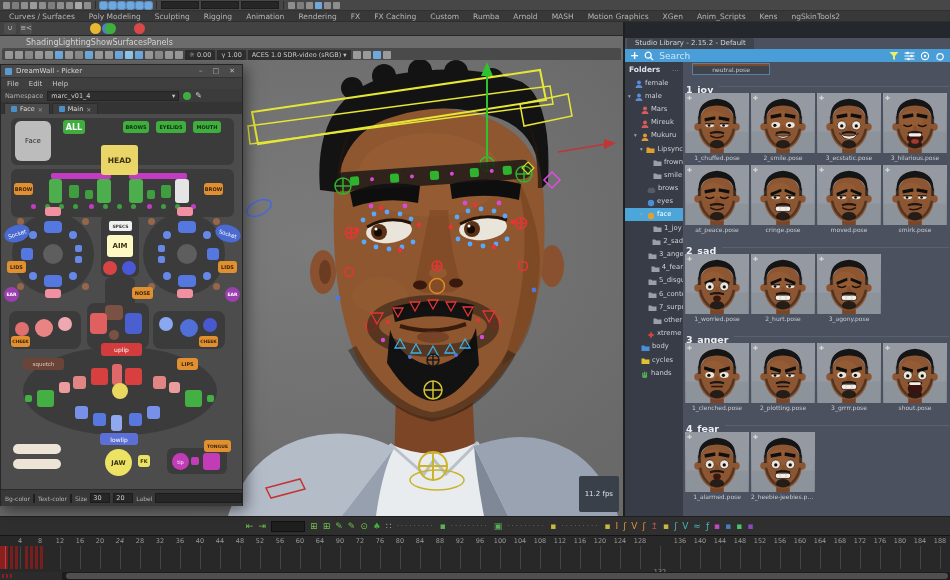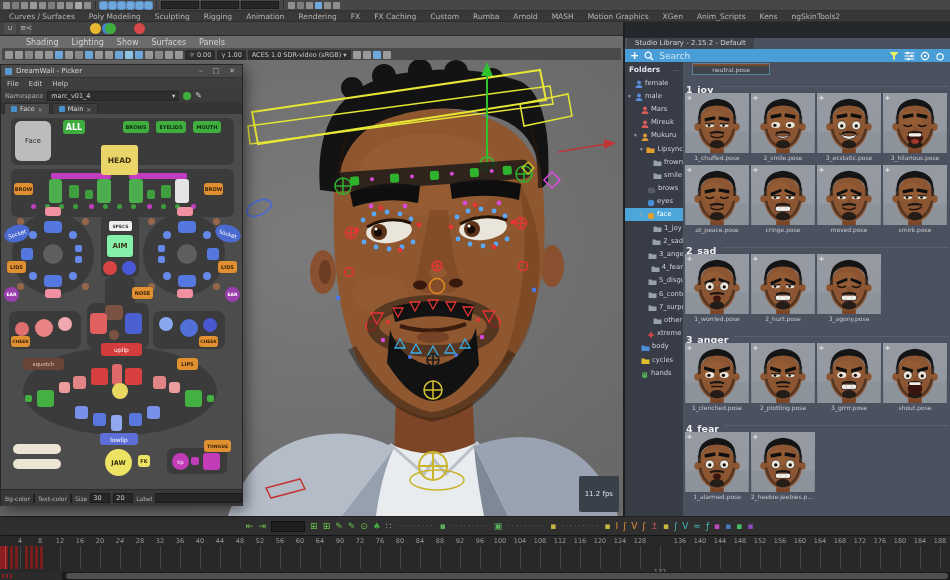--- a/index.html
+++ b/index.html
@@ -13,21 +13,21 @@
 .t1sel{background:#2c3e50;outline:1px solid #5a8ac0}
 .t1f{width:38px;height:8px;background:#262626;border:1px solid #1c1c1c;flex:0 0 auto}
 .t1sep{width:1px;height:8px;background:#2d2d2d;margin:0 2px;flex:0 0 auto}
 .row2{left:0;top:11px;width:950px;height:11px;background:#383838;display:flex;align-items:center;padding-left:2px;border-bottom:1px solid #2e2e2e}
 .sh-tab{font-size:7.5px;color:#b5b5b5;padding:0 7px;white-space:nowrap}
 .row3{left:0;top:22px;width:950px;height:14px;background:#424242;display:flex;align-items:center;gap:4px;padding-left:4px;border-bottom:1px solid #282828}
 .sh-ic{width:11px;height:11px;border-radius:50%;flex:0 0 auto}
 .sh-g{width:12px;height:11px;border-radius:2px;background:#4e4e4e;color:#c0c0c0;font-size:7px;line-height:11px;text-align:center;flex:0 0 auto}
 
 .viewport{left:0;top:36px;width:623px;height:480px;background:#6c6c6c;overflow:hidden}
-.vp-menus{left:26px;top:1px;height:11px;display:flex;gap:13px;align-items:center}
+.vp-menus{left:26px;top:1px;height:11px;display:flex;align-items:center}
 .vp-m{font-size:8px;color:#d2d2d2}
 .vp-toolbar{left:2px;top:12px;width:619px;height:13px;background:#4a4a4a;display:flex;align-items:center;gap:2px;padding:0 3px;border-radius:2px}
 .vpi{width:8px;height:8px;border-radius:1px;flex:0 0 auto}
 .vp-chip{height:10px;background:#2e2e2e;color:#c8c8c8;font-size:6.5px;line-height:10px;padding:0 4px;border-radius:1px;white-space:nowrap;flex:0 0 auto}
 .fps{right:4px;bottom:4px;background:#39404a;color:#dfe3e9;font-size:7px;padding:14px 6px;border-radius:2px}
 
 .picker{left:0;top:64px;width:243px;height:442px;background:#414141;border:1px solid #262626;box-shadow:3px 4px 14px rgba(0,0,0,.5);z-index:10}
 .pk-title{left:0;top:0;width:100%;height:13px;background:#4a4a4a;display:flex;align-items:center;padding:0 4px;gap:4px;border-bottom:1px solid #333}
 .pk-title .t{font-size:7px;color:#d8d8d8;flex:1}
 .pk-wbtn{font-size:7px;color:#bbb;padding:0 3px}
@@ -54,21 +54,21 @@
 .pk-head{left:100px;top:31px;width:37px;height:30px;background:#ead568;color:#3a3010;font-size:7.5px}
 .pk-brow-l{left:13px;top:69px;width:19px;height:12px;background:#e09030;color:#3a2408;font-size:5px}
 .pk-brow-r{left:203px;top:69px;width:19px;height:12px;background:#e09030;color:#3a2408;font-size:5px}
 .pk-socket-l{left:3px;top:111px;width:26px;height:17px;background:#4a6ad0;color:#fff;font-size:5.5px;border-radius:50%;transform:rotate(-18deg);font-weight:normal}
 .pk-socket-r{left:214px;top:111px;width:26px;height:17px;background:#4a6ad0;color:#fff;font-size:5.5px;border-radius:50%;transform:rotate(18deg);font-weight:normal}
 .pk-lids-l{left:6px;top:147px;width:19px;height:12px;background:#e09030;color:#3a2408;font-size:5px}
 .pk-lids-r{left:217px;top:147px;width:19px;height:12px;background:#e09030;color:#3a2408;font-size:5px}
 .pk-ear-l{left:3px;top:173px;width:15px;height:15px;background:#9a3fae;color:#fff;font-size:4.5px;border-radius:50%}
 .pk-ear-r{left:224px;top:173px;width:15px;height:15px;background:#9a3fae;color:#fff;font-size:4.5px;border-radius:50%}
 .pk-specs{left:108px;top:107px;width:23px;height:10px;background:#f0f0f0;color:#333;font-size:4.5px;border-radius:2px}
-.pk-aim{left:106px;top:121px;width:26px;height:22px;background:#86efac;color:#3a3010;font-size:7px}
+.pk-aim{left:106px;top:121px;width:26px;height:22px;background:#fef9c3;color:#3a3010;font-size:7px}
 .pk-nose{left:131px;top:173px;width:21px;height:12px;background:#e09030;color:#3a2408;font-size:5px}
 .pk-cheek-l{left:10px;top:222px;width:19px;height:11px;background:#e09030;color:#3a2408;font-size:4.5px}
 .pk-cheek-r{left:198px;top:222px;width:19px;height:11px;background:#e09030;color:#3a2408;font-size:4.5px}
 .pk-uplip{left:100px;top:229px;width:41px;height:13px;background:#d23c3c;color:#fff;font-size:6px;font-weight:normal}
 .pk-squetch{left:22px;top:244px;width:41px;height:12px;background:#6a4438;color:#e0c8bc;font-size:5.5px;font-weight:normal}
 .pk-lips{left:176px;top:244px;width:21px;height:12px;background:#e09030;color:#3a2408;font-size:5px}
 .pk-lowlip{left:99px;top:319px;width:38px;height:12px;background:#5b6fd6;color:#fff;font-size:6px;font-weight:normal}
 .pk-jaw{left:104px;top:335px;width:27px;height:27px;background:#ece264;color:#3a3010;font-size:6.5px;border-radius:50%}
 .pk-fk{left:137px;top:341px;width:12px;height:12px;background:#ece264;color:#3a3010;font-size:5px}
 .pk-tongue{left:203px;top:326px;width:27px;height:12px;background:#e09030;color:#3a2408;font-size:4.5px}

